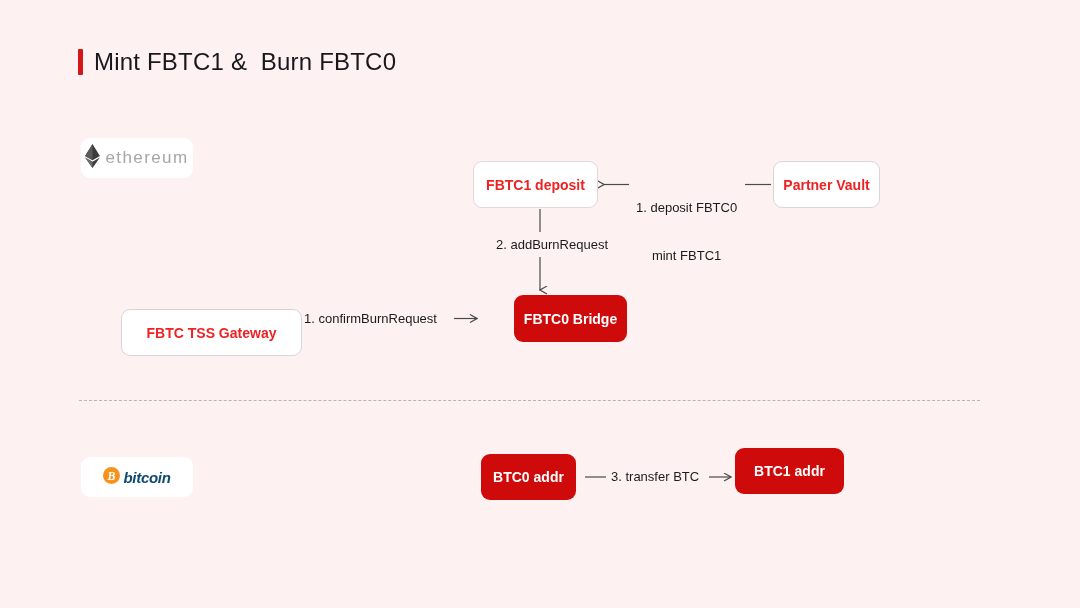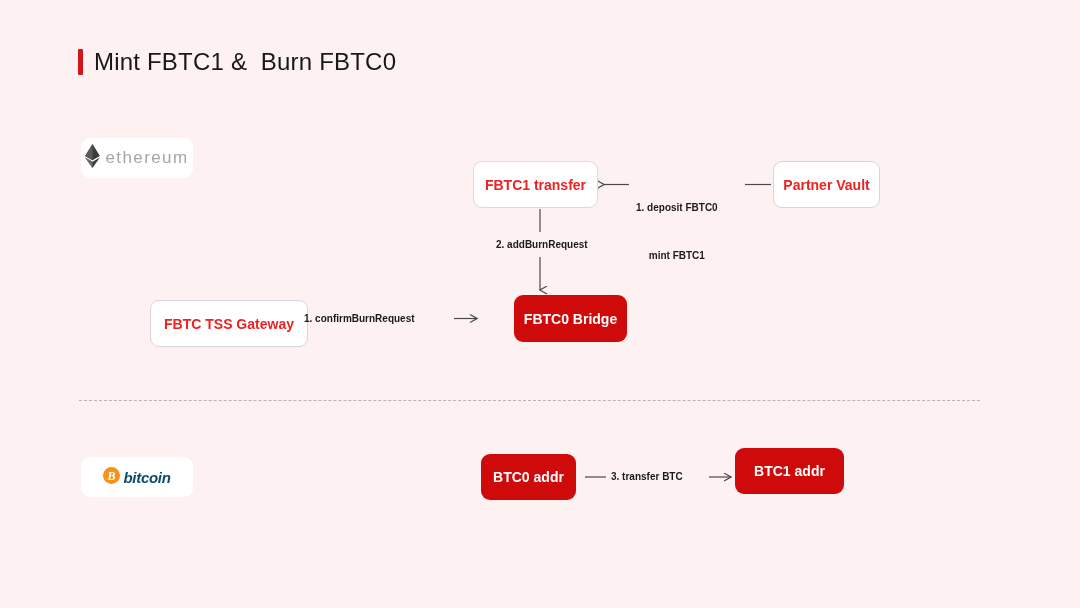--- a/index.html
+++ b/index.html
@@ -113,33 +113,32 @@
     border-color: #e6d6d8;
   }
   .node.solid {
     background: #cf0a0a;
     color: #ffffff;
     border: none;
   }
 
   #node-fbtc1-contract { left: 473px; top: 161px; width: 125px; height: 47px; }
   #node-partner-vault  { left: 773px; top: 161px; width: 107px; height: 47px; }
-  #node-tss-gateway    { left: 121px; top: 300px; width: 158px; height: 47px; margin-left: 29px; }
+  #node-tss-gateway    { left: 121px; top: 309px; width: 181px; height: 47px; }
   #node-fbtc0-bridge   { left: 481px; top: 295px; width: 113px; height: 47px; margin-left: 33px; }
   #node-btc0-addr      { left: 481px; top: 454px; width: 95px;  height: 46px; }
   #node-btc1-addr      { left: 735px; top: 448px; width: 109px;  height: 46px; }
 
   
   .edge-label {
     position: absolute;
-    font-size: 10px;
+    font-size: 13px;
     color: #1b1b1b;
     line-height: 16px;
     white-space: pre;
-    font-weight: bold;
   }
   #label-1 {
     left: 636px;
     top: 168px;
     text-align: center;
   }
   #label-2 {
     left: 496px;
     top: 237px;
   }
@@ -226,21 +225,21 @@
     <line x1="540" y1="209" x2="540" y2="232" stroke="#4a4a4a" stroke-width="1.2"></line>
     <line x1="540" y1="257" x2="540" y2="290" stroke="#4a4a4a" stroke-width="1.2" marker-end="url(#arrow-down)"></line>
 
     <line x1="282" y1="318.5" x2="300" y2="318.5" stroke="#4a4a4a" stroke-width="1.2"></line>
     <line x1="454" y1="318.5" x2="477" y2="318.5" stroke="#4a4a4a" stroke-width="1.2" marker-end="url(#arrow-right)"></line>
 
     <line x1="585" y1="477" x2="606" y2="477" stroke="#4a4a4a" stroke-width="1.2"></line>
     <line x1="709" y1="477" x2="731" y2="477" stroke="#4a4a4a" stroke-width="1.2" marker-end="url(#arrow-right)"></line>
   </svg>
 
-  <div class="node outline pinkborder" id="node-fbtc1-contract">FBTC1 transfer</div>
+  <div class="node outline pinkborder" id="node-fbtc1-contract">FBTC1 deposit</div>
 
   <div class="node outline" id="node-partner-vault">Partner Vault</div>
 
   <div class="node outline" id="node-tss-gateway">FBTC TSS Gateway</div>
 
   <div class="node solid" id="node-fbtc0-bridge">FBTC0 Bridge</div>
 
   <div class="node solid" id="node-btc0-addr">BTC0 addr</div>
 
   <div class="node solid" id="node-btc1-addr">BTC1 addr</div>

